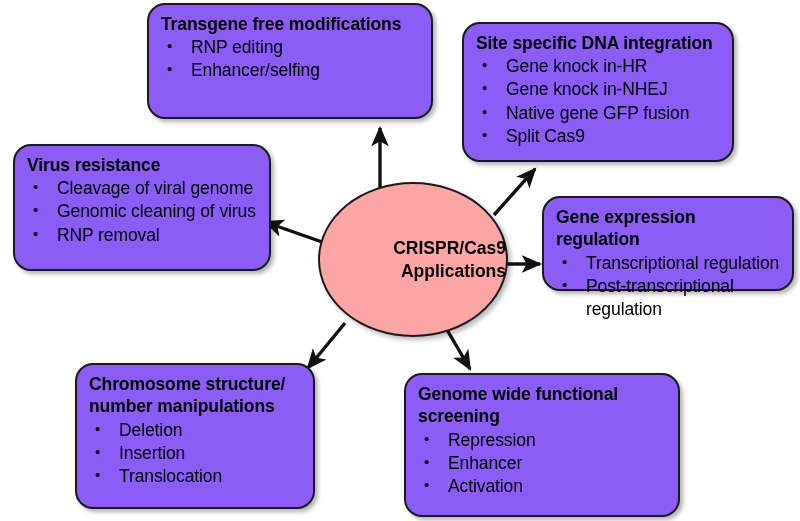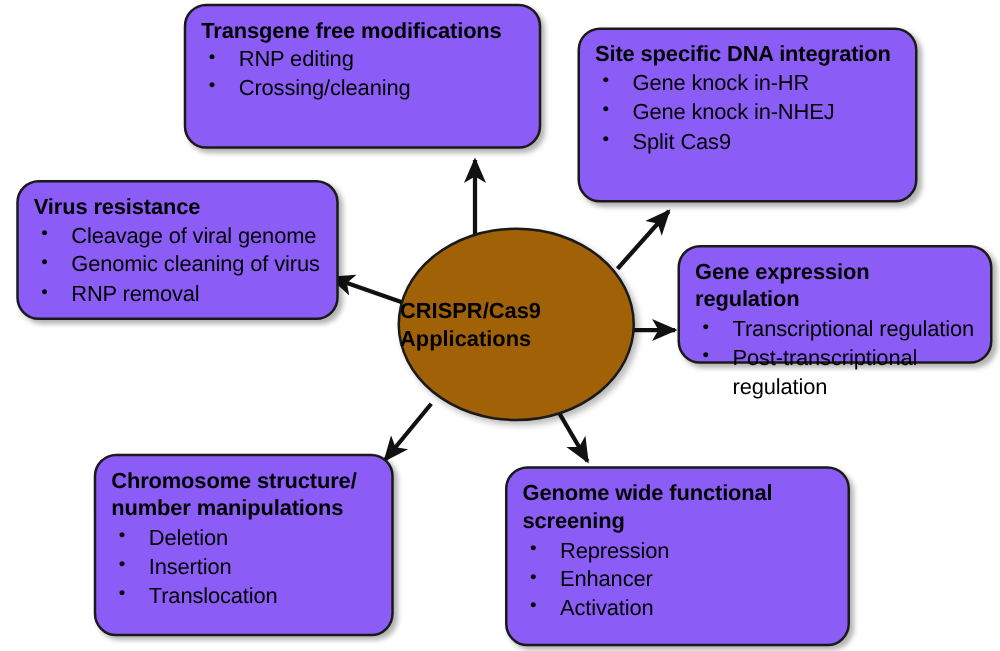--- a/index.html
+++ b/index.html
@@ -64,24 +64,24 @@
 
   
   #center-ellipse {
     position: absolute;
     left: 318px;
     top: 182px;
     width: 190px;
     height: 155px;
     border: 2.6px solid #1a1a1a;
     border-radius: 50%;
-    background: #a16207;
+    background: #fca5a5;
     box-shadow: 3px 3px 5px rgba(0,0,0,0.28);
     display: flex;
-    align-items: flex-start;
+    align-items: flex-end;
     justify-content: center;
     flex-direction: column;
     text-align: center;
     box-sizing: border-box;
     z-index: 3;
   }
   #center-ellipse .center-line {
     font-weight: bold;
     font-size: 17.5px;
     line-height: 1.3;
@@ -110,34 +110,35 @@
 
     <line x1="345" y1="323" x2="308" y2="368" stroke="#111111" stroke-width="3.4" marker-end="url(#ah)"></line>
 
     <line x1="325" y1="243" x2="265" y2="222" stroke="#111111" stroke-width="3.4" marker-end="url(#ah)"></line>
   </svg>
 
   <div class="node-box" style="left:147px; top:3px; width:286px; height:116px;">
     <div class="node-title">Transgene free modifications</div>
     <ul class="bullet-list">
       <li class="bullet-item">RNP editing</li>
-      <li class="bullet-item">Crossing/cleaning</li>
+      <li class="bullet-item">Enhancer/selfing</li>
     </ul>
   </div>
 
   <div class="node-box" style="left:462px; top:22px; width:272px; height:140px;">
     <div class="node-title">Site specific DNA integration</div>
     <ul class="bullet-list">
       <li class="bullet-item">Gene knock in-HR</li>
       <li class="bullet-item">Gene knock in-NHEJ</li>
+      <li class="bullet-item">Native gene GFP fusion</li>
       <li class="bullet-item">Split Cas9</li>
     </ul>
   </div>
 
-  <div class="node-box" style="left:13px; top:144px; width:258px; height:112px;">
+  <div class="node-box" style="left:13px; top:144px; width:258px; height:127px;">
     <div class="node-title">Virus resistance</div>
     <ul class="bullet-list">
       <li class="bullet-item">Cleavage of viral genome</li>
       <li class="bullet-item">Genomic cleaning of virus</li>
       <li class="bullet-item">RNP removal</li>
     </ul>
   </div>
 
   <div class="node-box" style="left:542px; top:196px; width:252px; height:95px;">
     <div class="node-title">Gene expression regulation</div>

